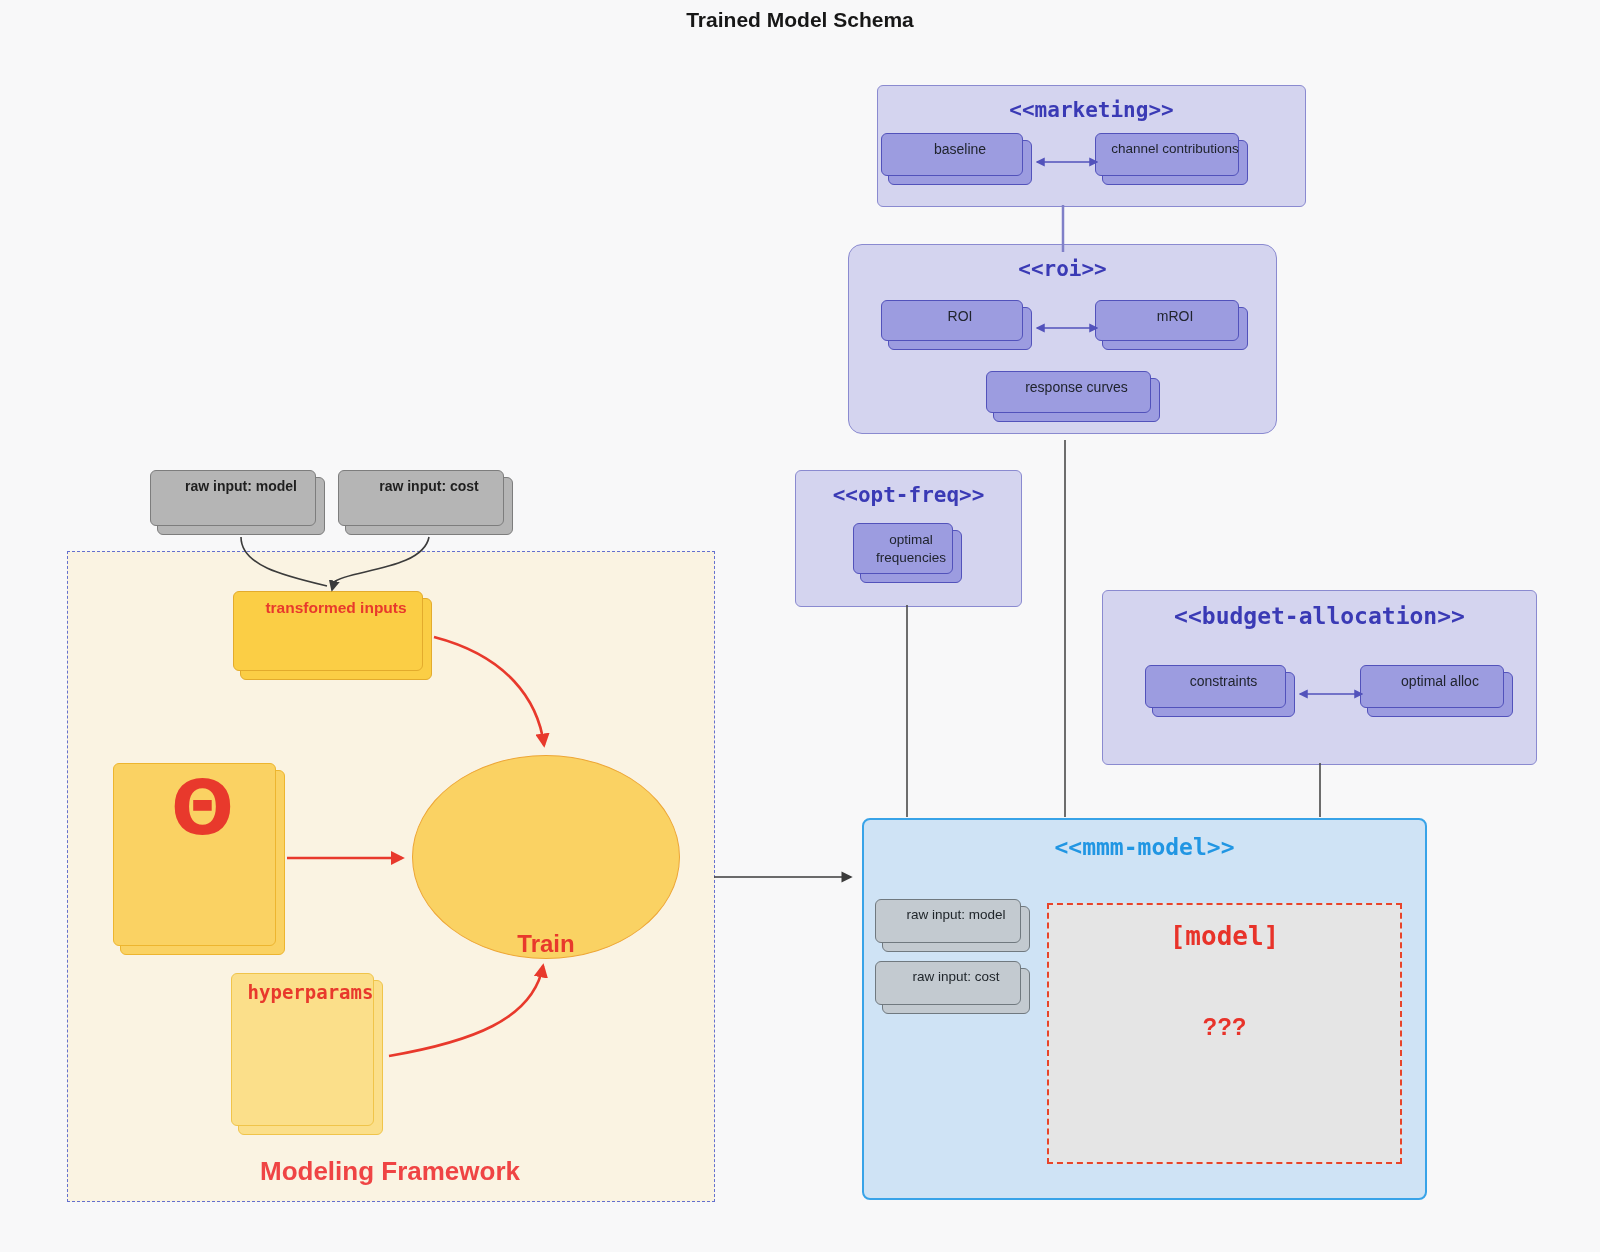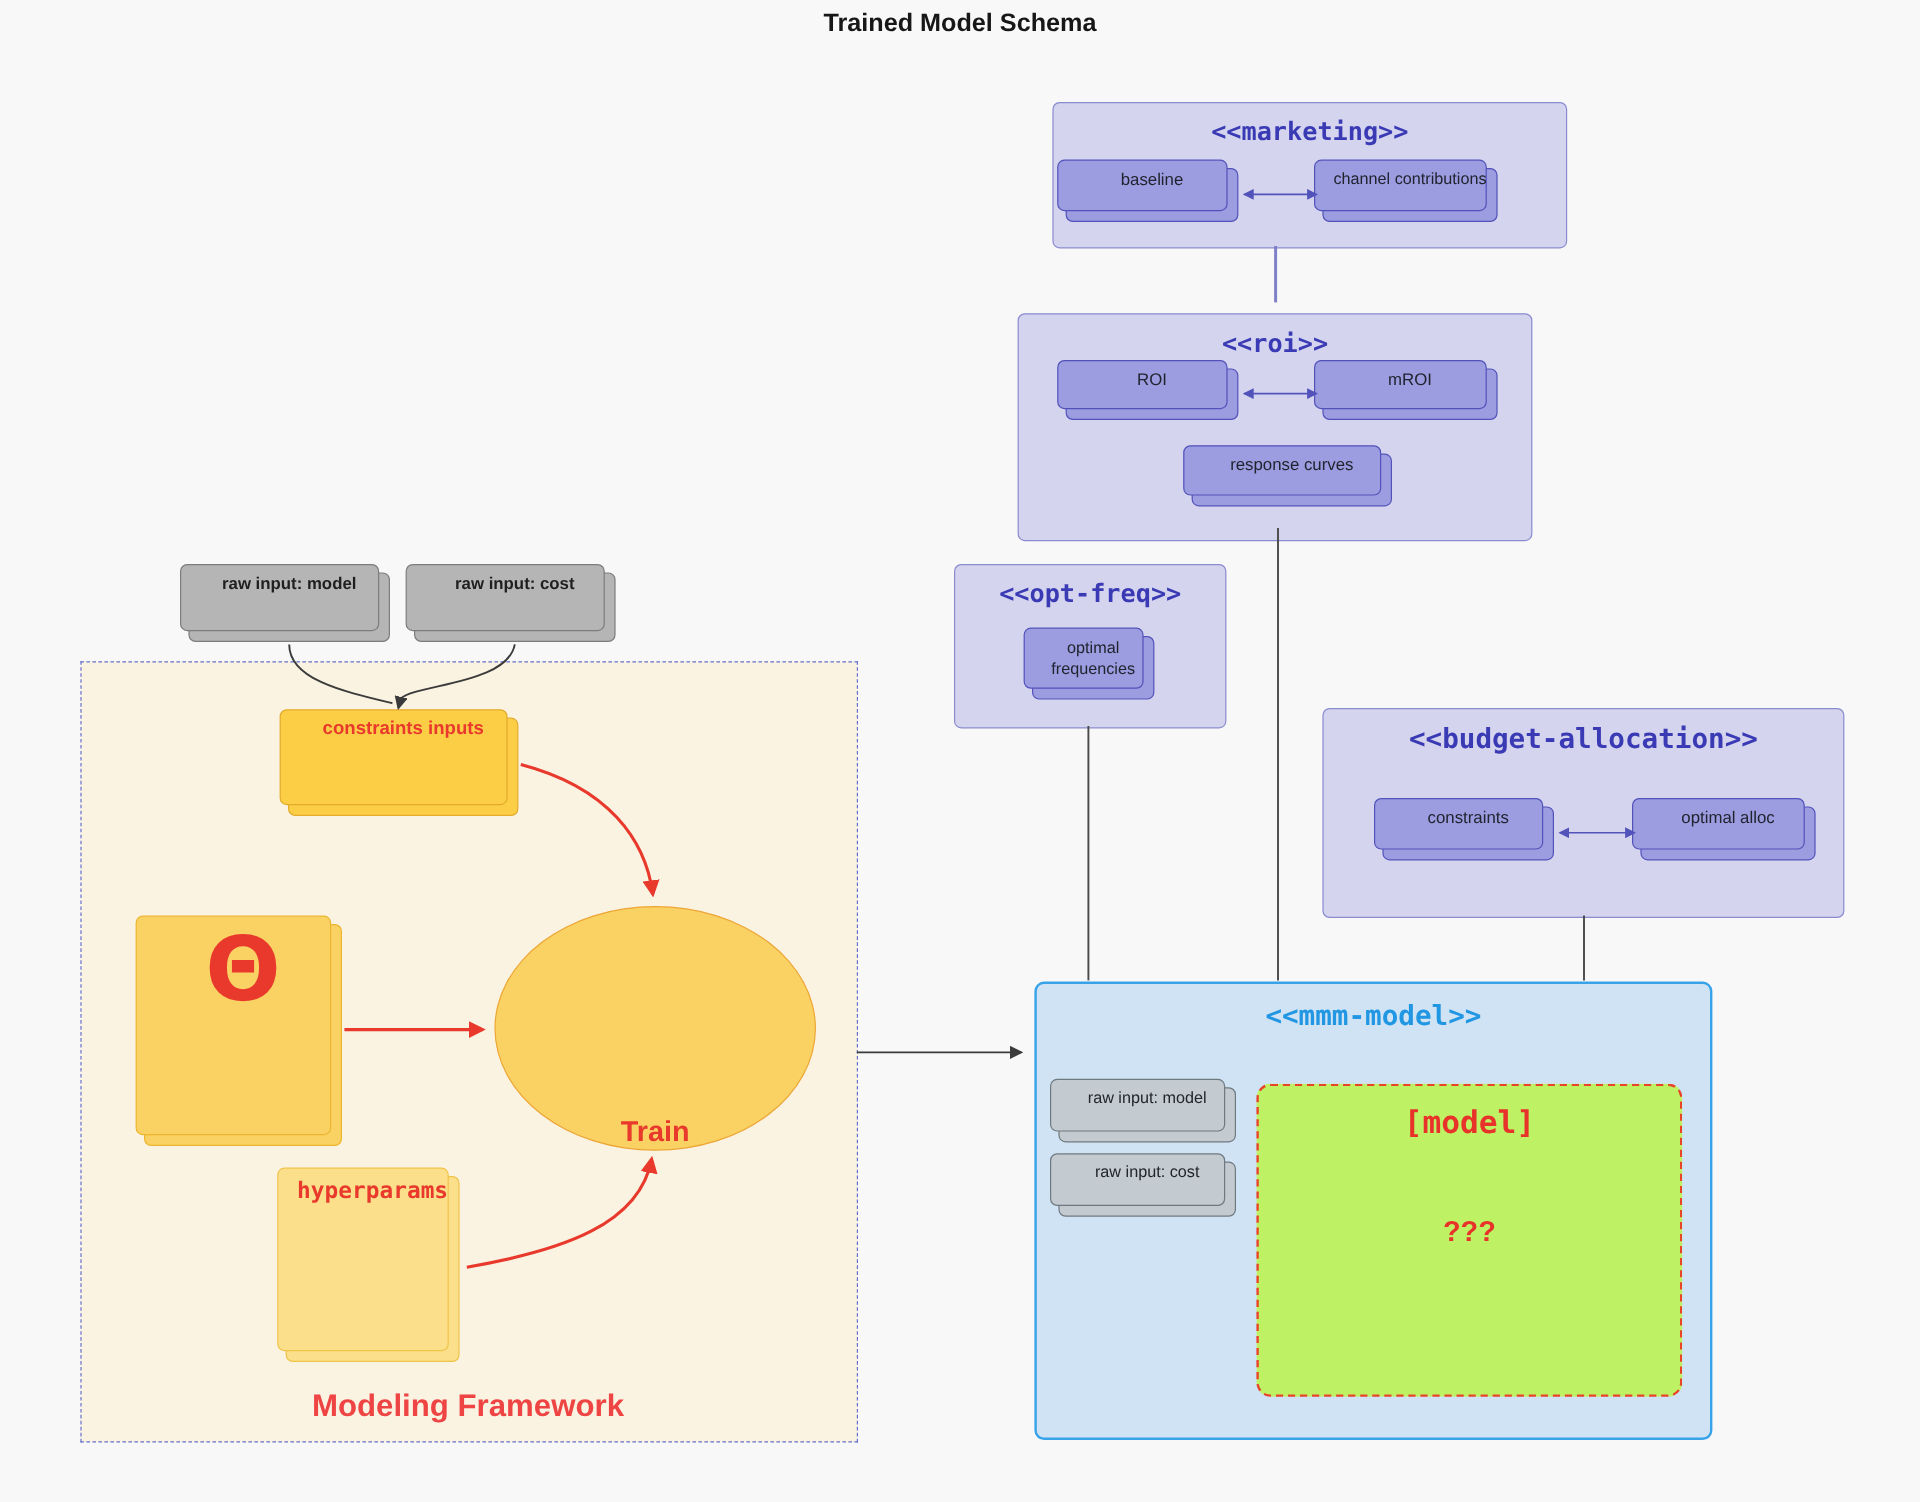--- a/index.html
+++ b/index.html
@@ -20,21 +20,21 @@
   .pcard{--fill:#9c9ce0;--stroke:#5252bb;font-size:14px;color:#20242e;}
   .graycard{--fill:#b5b5b5;--stroke:#7d7d7d;font-size:14px;font-weight:bold;color:#1f1f1f;}
   .bluegray{--fill:#c3cad0;--stroke:#70797f;font-size:13.5px;color:#20262b;}
   .goldcard{--fill:#fbce45;--stroke:#e3ab2c;color:#e8392c;font-weight:bold;font-size:15.5px;}
   .thetacard{--fill:#fad263;--stroke:#edb52f;color:#e8392c;}
   .lightgold{--fill:#fbdf8a;--stroke:#f0c44a;color:#e8392c;}
   
   #mmm{position:absolute;background:#cfe3f5;border:2px solid #38a3e8;border-radius:8px;}
   #mmm .ctitle{position:absolute;left:0;right:0;top:14px;text-align:center;
         font-family:"DejaVu Sans Mono",monospace;font-weight:bold;font-size:23px;color:#2196e3;}
-  #modelbox{position:absolute;background:#bef264;border:2.5px dashed #e8442a;border-radius:12px;}
+  #modelbox{position:absolute;background:#e5e5e5;border:2.5px dashed #e8442a;border-radius:0;}
   
   #framework{position:absolute;background:#faf3e2;border:1.6px dashed #6470cf;}
   #fw-label{position:absolute;text-align:center;font-weight:bold;font-size:26px;color:#ef4444;}
   
   #train{position:absolute;background:#fad263;border:1.5px solid #eda636;border-radius:50%;
         display:flex;align-items:flex-end;justify-content:center;}
   #train span{font-weight:bold;font-size:24px;color:#e8392c;}
   #theta-glyph{font-size:74px;font-weight:bold;line-height:1;font-family:"DejaVu Sans",sans-serif;}
   .mdl-label{position:absolute;left:0;right:0;text-align:center;font-family:"DejaVu Sans Mono",monospace;
         font-weight:bold;color:#e8332a;}
@@ -52,21 +52,21 @@
   <div class="pcontainer" style="left:832px;top:85px;width:427px;height:120px;margin-left:45px;">
     <div class="ctitle">&lt;&lt;marketing&gt;&gt;</div>
   </div>
   <div class="stack pcard" style="left:888px;top:140px;width:144px;height:45px;">
     <span>baseline</span>
   </div>
   <div class="stack pcard" style="left:1102px;top:140px;width:146px;height:45px;font-size:13.5px;">
     <span>channel contributions</span>
   </div>
 
-  <div class="pcontainer" style="left:848px;top:261px;width:427px;height:188px;">
+  <div class="pcontainer" style="left:848px;top:244px;width:427px;height:188px;border-radius:14px;">
     <div class="ctitle">&lt;&lt;roi&gt;&gt;</div>
   </div>
   <div class="stack pcard" style="left:888px;top:307px;width:144px;height:43px;">
     <span>ROI</span>
   </div>
   <div class="stack pcard" style="left:1102px;top:307px;width:146px;height:43px;">
     <span>mROI</span>
   </div>
   <div class="stack pcard" style="left:993px;top:378px;width:167px;height:44px;">
     <span>response curves</span>
@@ -107,21 +107,21 @@
   <div id="fw-label" style="left:255px;top:1156px;width:270px;">Modeling Framework</div>
 
   <div class="stack graycard" style="left:157px;top:477px;width:168px;height:58px;">
     <span>raw input: model</span>
   </div>
   <div class="stack graycard" style="left:345px;top:477px;width:168px;height:58px;">
     <span>raw input: cost</span>
   </div>
 
   <div class="stack goldcard" style="left:240px;top:598px;width:192px;height:82px;">
-    <span>constraints inputs</span>
+    <span>transformed inputs</span>
   </div>
 
   <div class="stack thetacard" style="left:120px;top:770px;width:165px;height:185px;">
     <span id="theta-glyph">Θ</span>
   </div>
 
   <div id="train" style="left:412px;top:755px;width:266px;height:202px;">
     <span>Train</span>
   </div>
 

